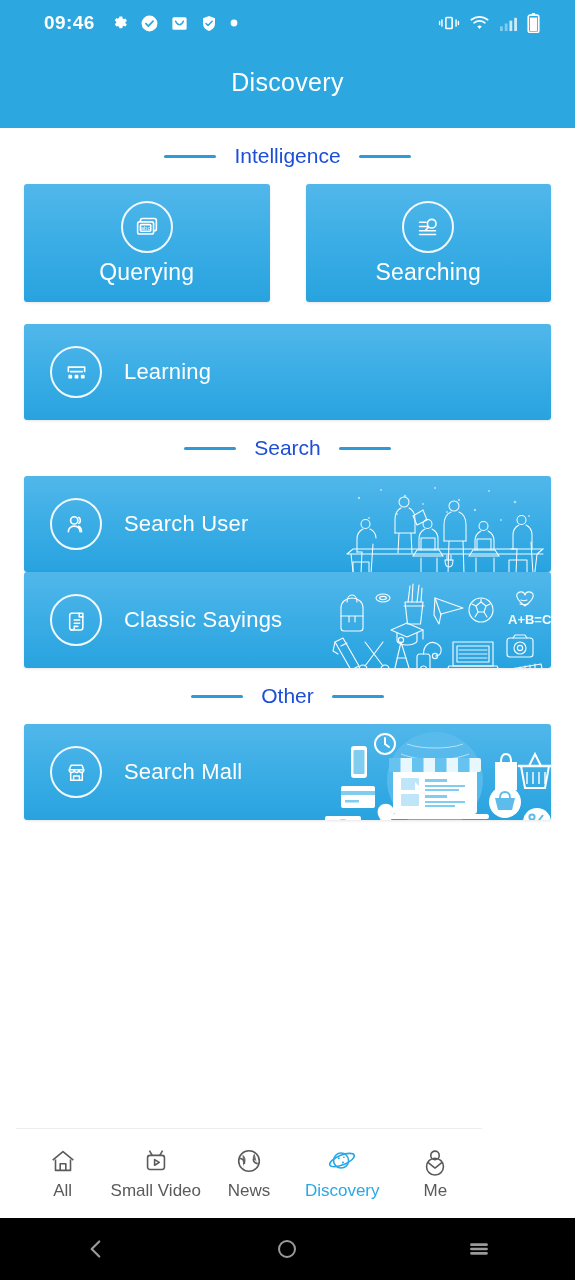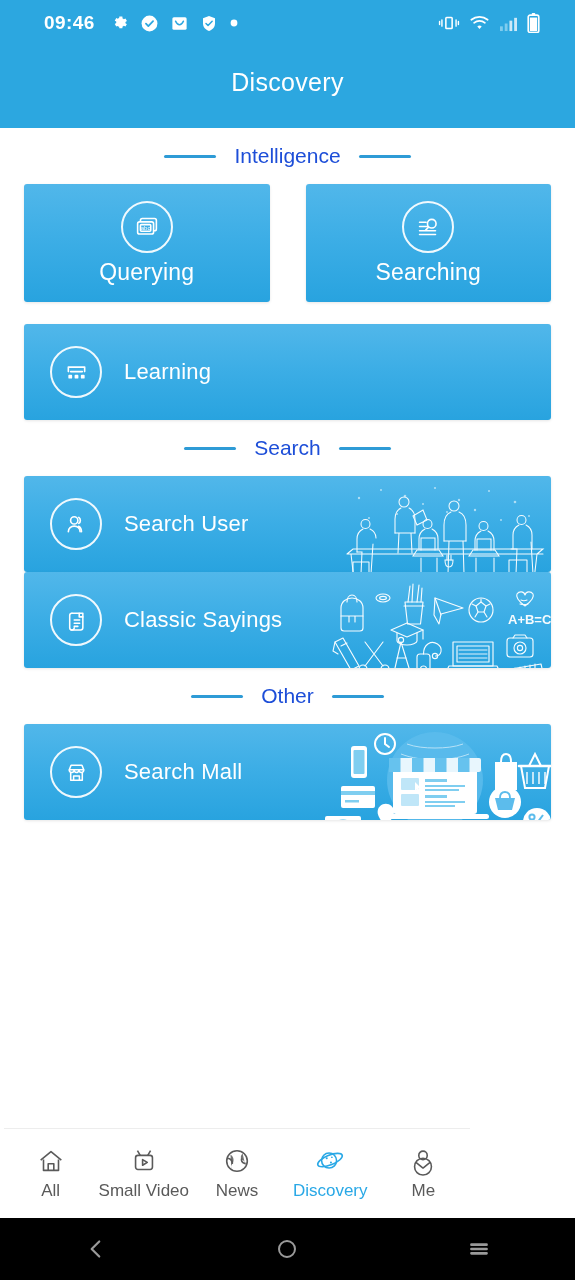--- a/index.html
+++ b/index.html
@@ -57,21 +57,21 @@
     border:2px solid rgba(255,255,255,.92);
     display:flex; align-items:center; justify-content:center;
     flex:0 0 auto;
   }
   .circ-tile { width:52px; height:52px; }
 
   .art { position:absolute; right:0; top:0; height:118px; pointer-events:none; }
 
   
   .tabbar {
-    position:absolute; left:4px; bottom:62px; width:466px; height:90px;
+    position:absolute; left:16px; bottom:62px; width:466px; height:90px;
     background:#fff; border-top:1px solid #EDEDED;
     display:flex; align-items:center;
   }
   .tab { flex:1; display:flex; flex-direction:column; align-items:center; gap:5px; }
   .tab-label { font-size:17px; color:#5A5A5A; }
   .tab-active .tab-label { color:#29A8E6; }
 
   
   .navbar {
     position:absolute; left:0; bottom:0; width:575px; height:62px;

